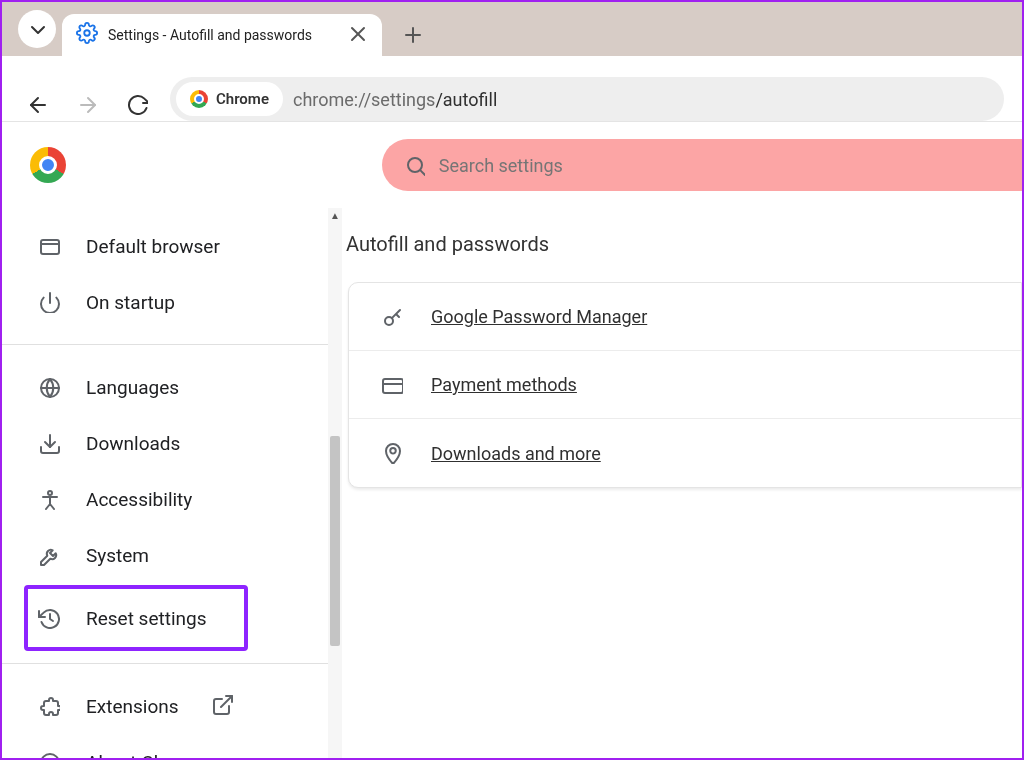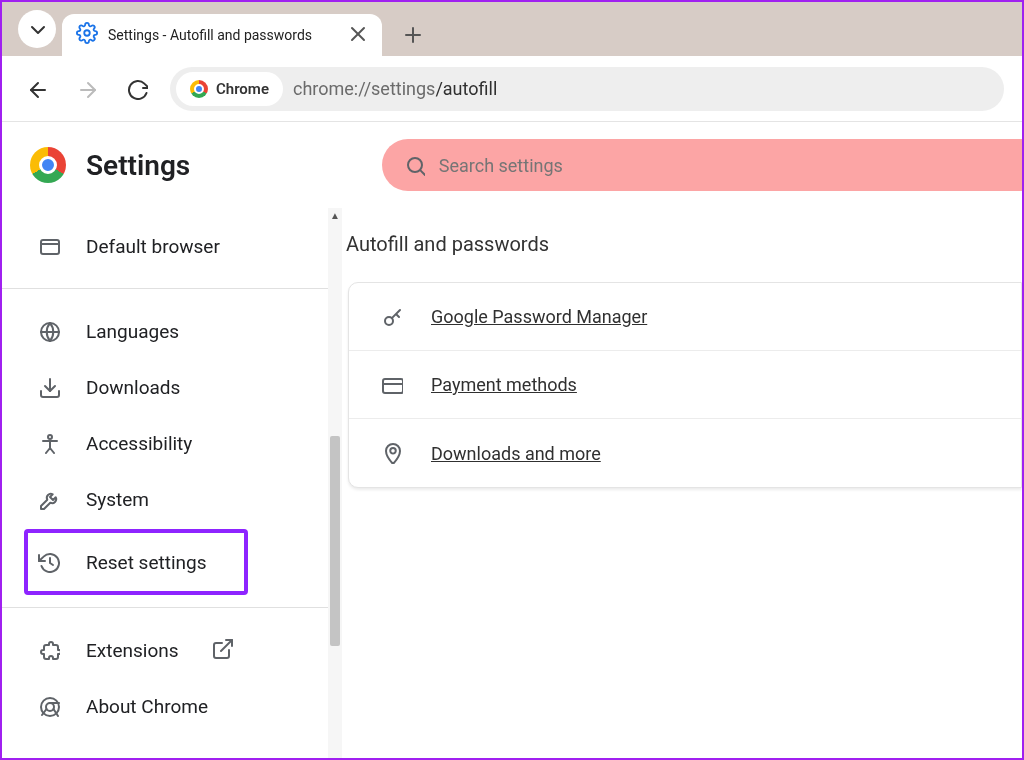--- a/index.html
+++ b/index.html
@@ -34,21 +34,21 @@
   .tab .tab-title { font-size:14px; color:#222; flex:1; }
   .tab .close { font-size:16px; color:#555; }
   .new-tab-btn {
     width:32px; height:32px; margin-left:14px; margin-bottom:6px;
     display:flex; align-items:center; justify-content:center;
     color:#555; font-size:20px;
   }
 
   .toolbar {
     height: 66px; background:#fff;
-    display:flex; align-items:center; gap:16px;
+    display:flex; align-items:flex-end; gap:16px;
     padding: 0 18px;
     border-bottom:1px solid #e4e4e4;
   }
   .nav-btn {
     width:34px; height:34px; display:flex; align-items:center; justify-content:center;
     font-size:22px; color:#333;
   }
   .nav-btn.disabled { color:#bbb; }
   .omnibox {
     flex:1; height:44px; background:#eeeeee;
@@ -226,21 +226,20 @@
       </div>
     </div>
   </div>
 </div>
 
 <div class="page">
 
   <div class="page-header">
     <div class="logo-title">
       <span class="chrome-logo"></span>
-      <span class="settings-title">Settings</span>
     </div>
     <div class="search-wrap">
       <div class="search-box">
         <svg>
             <circle cx="11" cy="11" r="7"></circle>
             <line x1="21" y1="21" x2="16.65" y2="16.65"></line>
           </svg>
         <input placeholder="Search settings" style="">
       </div>
     </div>
@@ -251,20 +250,29 @@
     <div class="sidebar">
 
       <div class="side-item">
         <span class="ico">
             <svg>
               <rect x="3" y="5" width="18" height="14" rx="2"></rect>
               <line x1="3" y1="9" x2="21" y2="9"></line>
             </svg>
           </span>
         <span>Default browser</span>
+      </div>
+      <div class="side-item">
+        <span class="ico">
+            <svg>
+              <path d="M18.36 6.64a9 9 0 1 1-12.73 0"></path>
+              <line x1="12" y1="2" x2="12" y2="12"></line>
+            </svg>
+          </span>
+        <span>On startup</span>
       </div>
 
       <div class="side-sep"></div>
 
       <div class="side-item">
         <span class="ico">
             <svg>
               <circle cx="12" cy="12" r="9"></circle>
               <line x1="3" y1="12" x2="21" y2="12"></line>
               <path d="M12 3a14 14 0 0 1 0 18 14 14 0 0 1 0-18z"></path>

